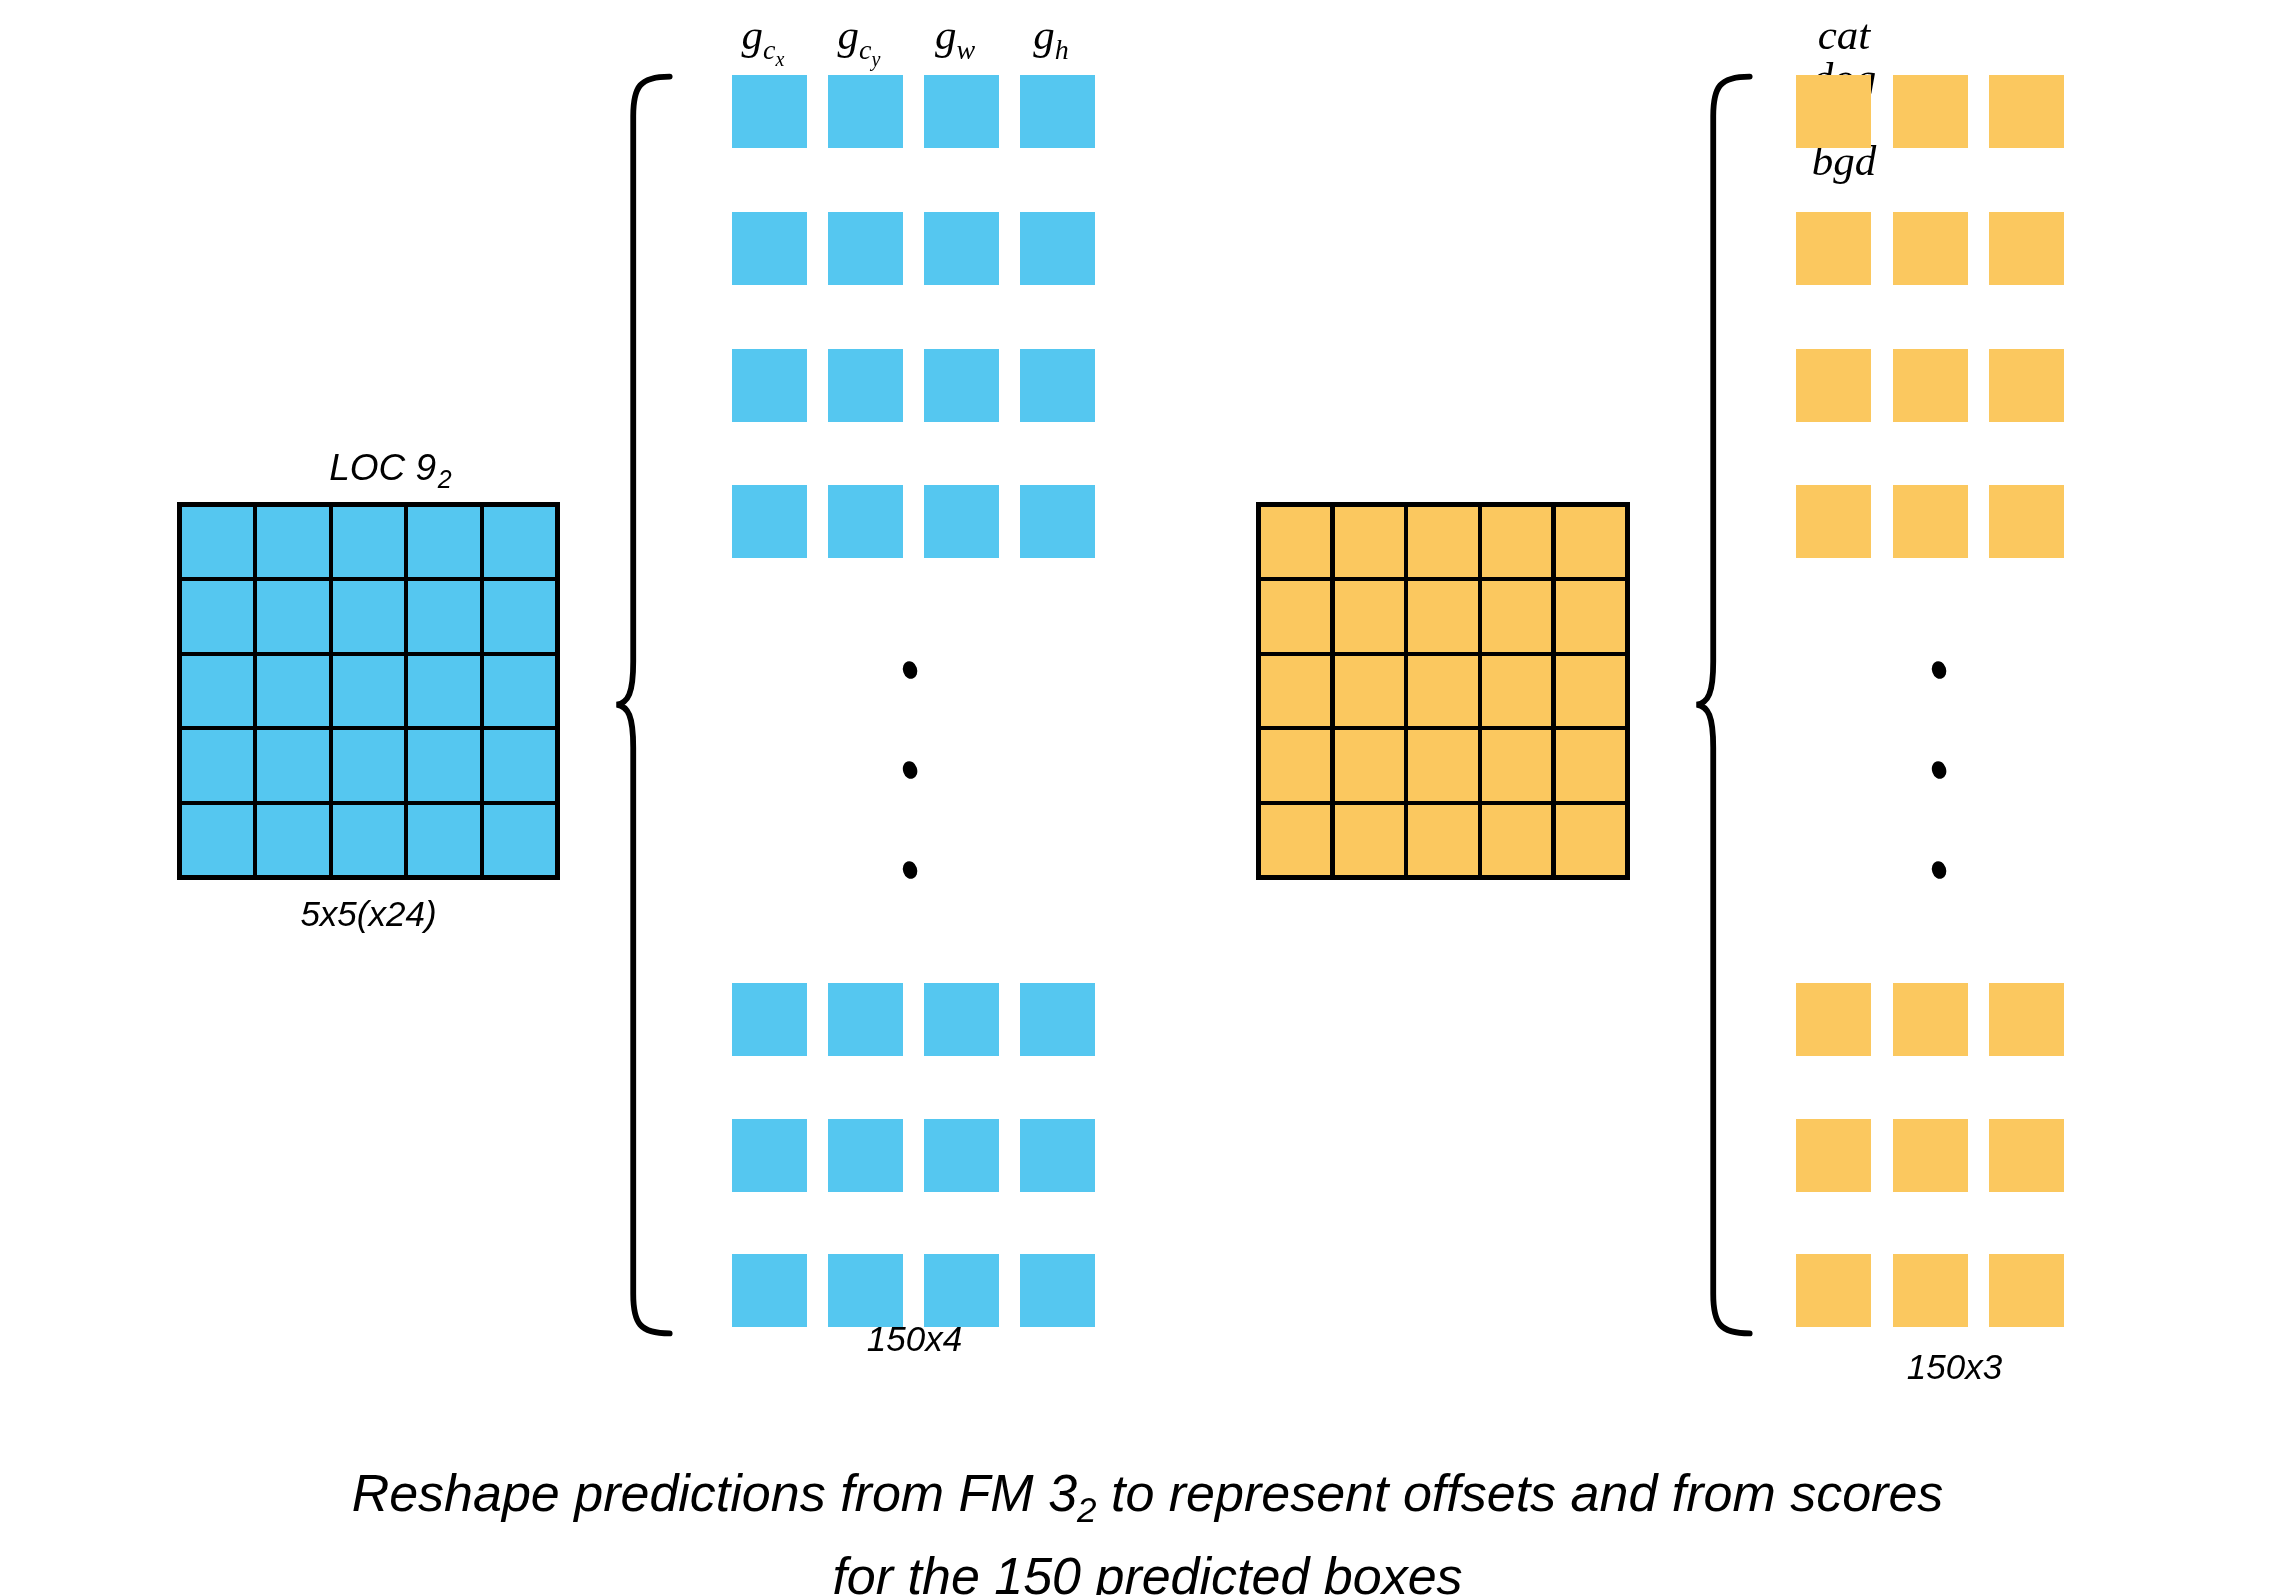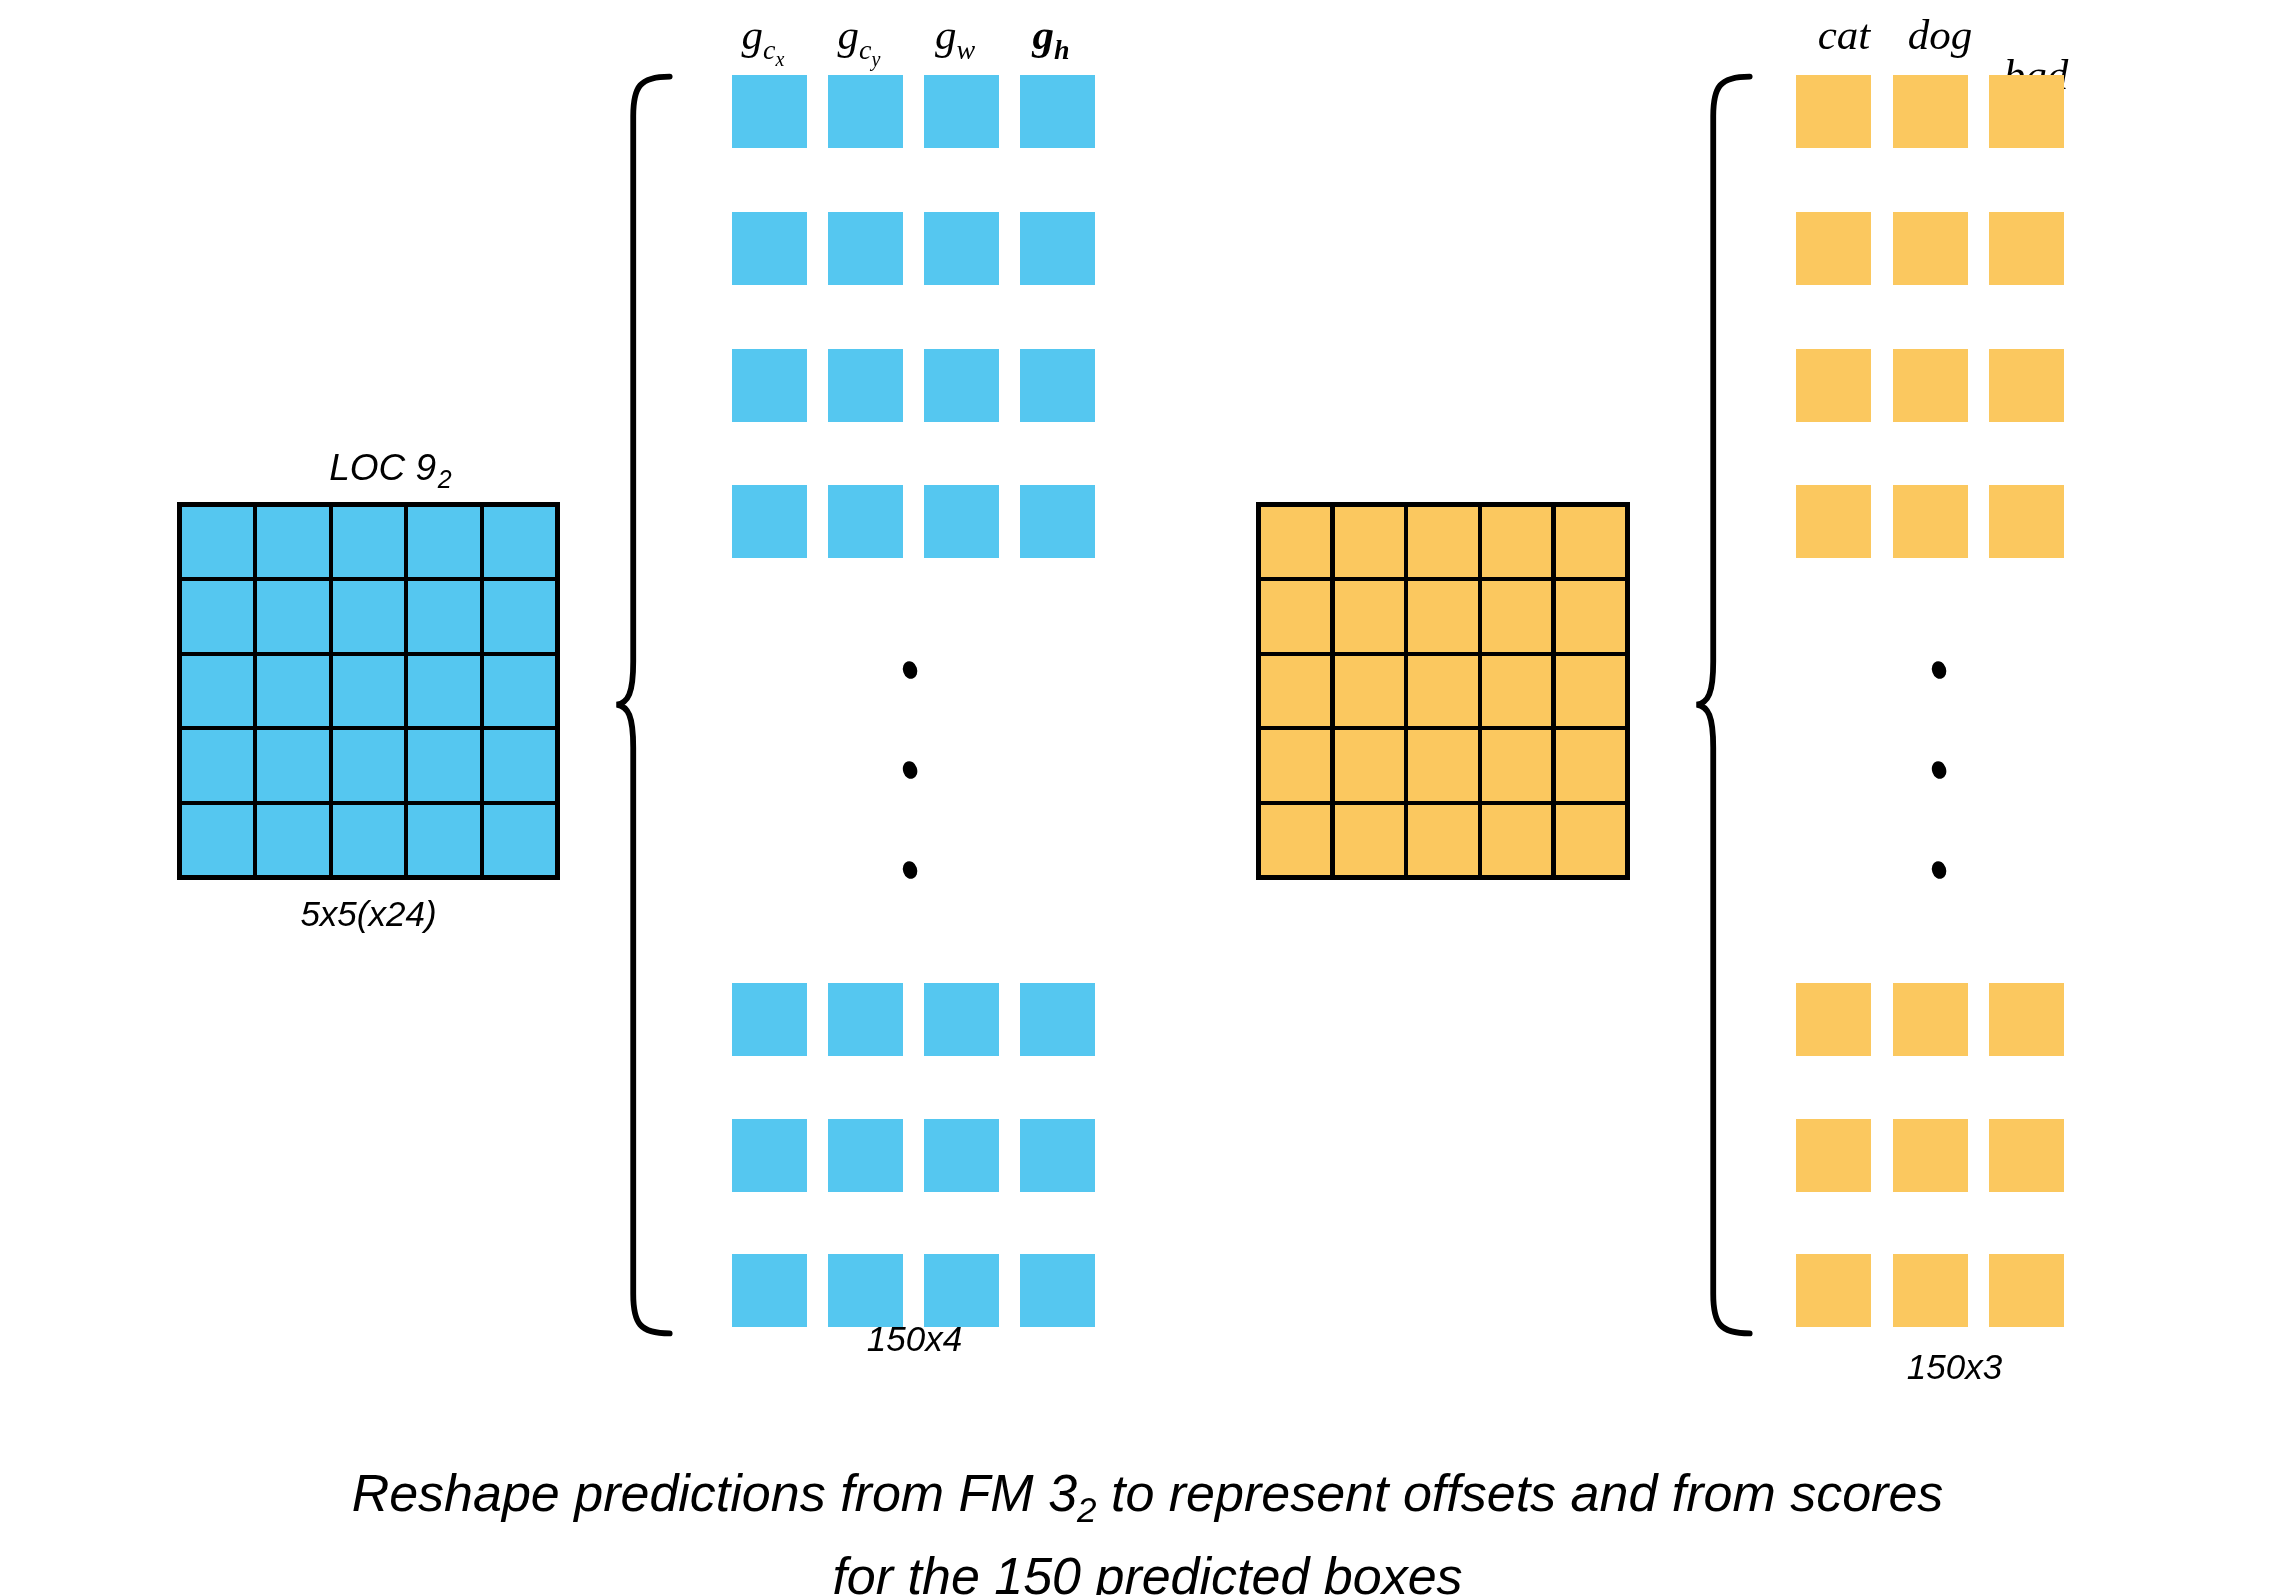--- a/index.html
+++ b/index.html
@@ -172,21 +172,21 @@
                C 16 764, 22 776, 22 814
                L 22 1473
                C 22 1509, 30 1521, 66 1521" fill="none" stroke="#000000" stroke-width="7" stroke-linecap="round"></path>
     </svg>
   </div>
 
   <div class="col-head-row" id="loc-col-heads" style="left:715px; top:13.3px;">
       <div class="col-head" style="width: 96px;"><span>g</span><span class="sub">c<span class="sub2">x</span></span></div>
       <div class="col-head" style="width: 96px;"><span>g</span><span class="sub">c<span class="sub2">y</span></span></div>
       <div class="col-head" style="width: 96px;"><span>g</span><span class="sub">w</span></div>
-      <div class="col-head" style="width: 96px; font-weight: bold;"><span>g</span><span class="sub">h</span></div>
+      <div class="col-head" style="width: 96px;"><span>g</span><span class="sub">h</span></div>
     </div>
 
   <div id="loc-top-rows">
       <div class="sq-row" style="left: 732px; top: 75px;">
         <div class="sq blue" style="margin-right: 21px;"></div>
         <div class="sq blue" style="margin-right: 21px;"></div>
         <div class="sq blue" style="margin-right: 21px;"></div>
         <div class="sq blue" style="margin-right: 21px;"></div>
       </div>
       <div class="sq-row" style="left: 732px; top: 212px;">
@@ -273,21 +273,21 @@
       <path d="M 66 4
                C 30 4, 22 16, 22 52
                L 22 710
                C 22 748, 16 760, 2 762
                C 16 764, 22 776, 22 814
                L 22 1473
                C 22 1509, 30 1521, 66 1521" fill="none" stroke="#000000" stroke-width="7" stroke-linecap="round"></path>
     </svg>
   </div>
 
-  <div class="col-head-row" id="cls-col-heads" style="left:1796px; top:13.3px;">
+  <div class="col-head-row" id="cls-col-heads" style="left:1796px; top:13.3px;flex-direction:column;">
       <div class="col-head" style="width: 96px;"><span>cat</span></div>
       <div class="col-head" style="width: 96px;"><span>dog</span></div>
       <div class="col-head" style="width: 96px; margin-top: 40px;"><span>bgd</span></div>
     </div>
 
   <div id="cls-top-rows">
       <div class="sq-row" style="left: 1796px; top: 75px;">
         <div class="sq yellow" style="margin-right: 21.6px;"></div>
         <div class="sq yellow" style="margin-right: 21.6px;"></div>
         <div class="sq yellow" style="margin-right: 21.6px;"></div>

